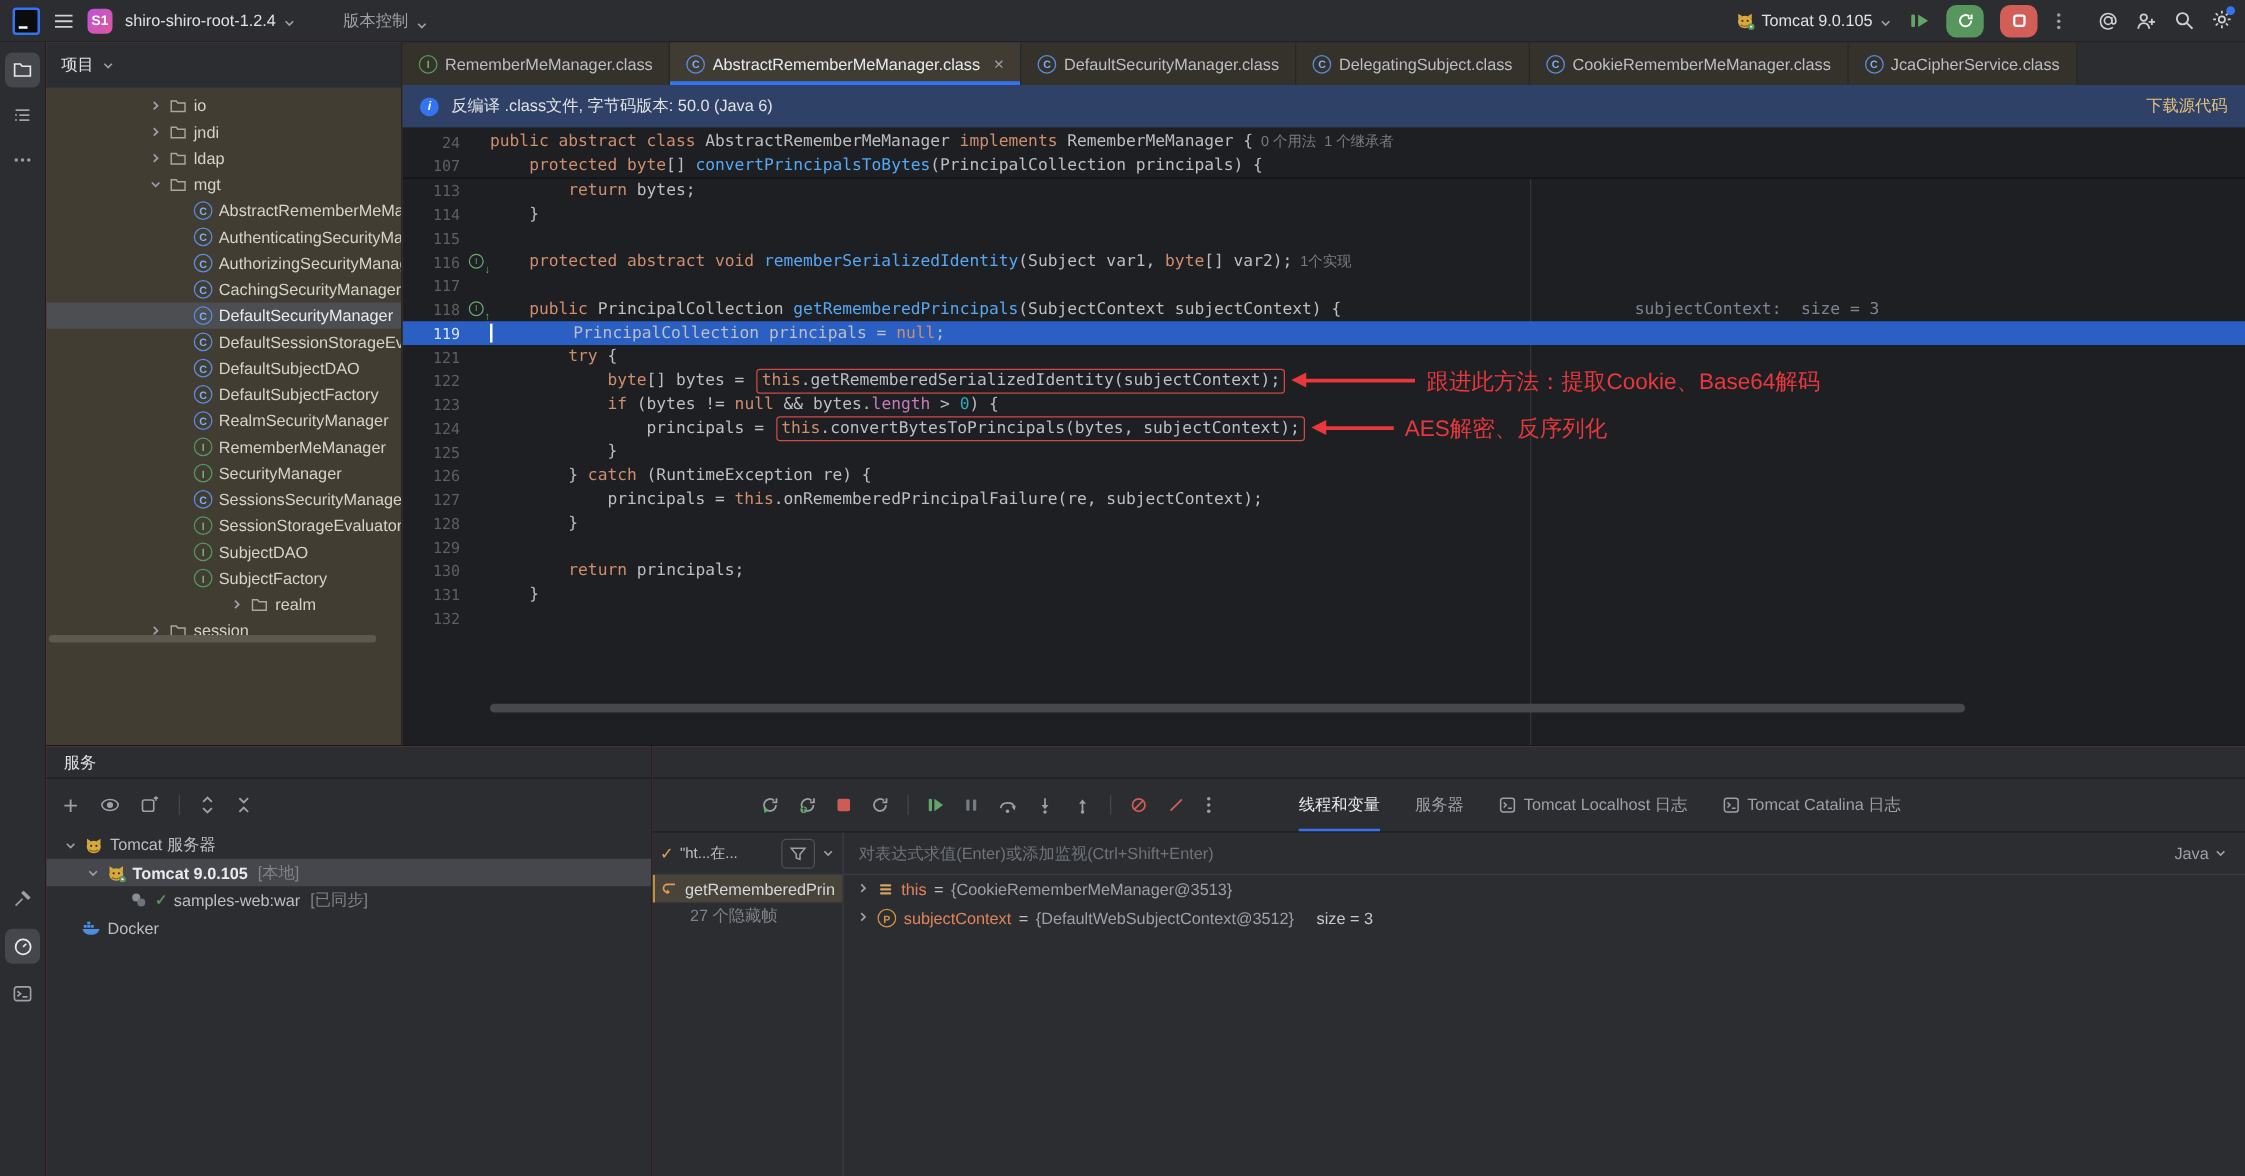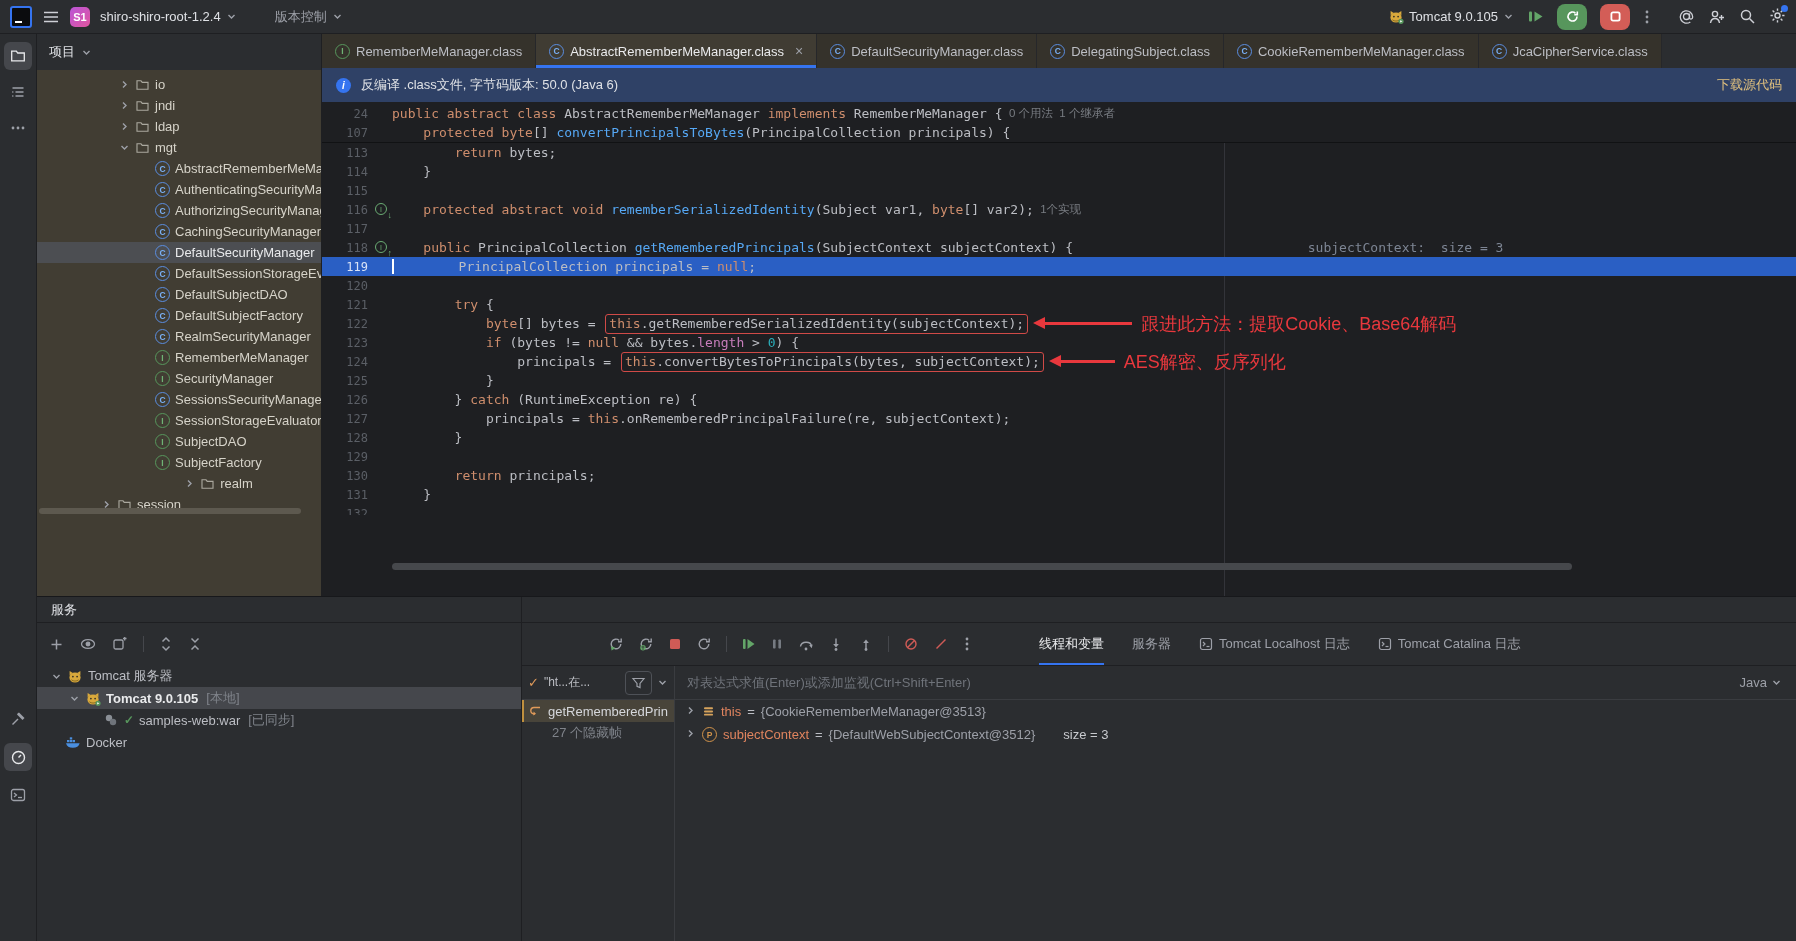--- a/index.html
+++ b/index.html
@@ -3,21 +3,21 @@
 <meta charset="utf-8">
 <style>
 html,body{margin:0;padding:0;background:#1e1f22;overflow:hidden}
 .app{width:1796px;height:941px;display:flex;flex-direction:column;font-family:"Liberation Sans",sans-serif;font-size:13px;color:#dfe1e5;background:#ef4444}
 .ic{display:inline-flex;align-items:center;justify-content:center;flex:none;color:#9da0a8}
 
 .topbar{height:33px;background:#2b2d30;display:flex;align-items:center;padding:0 10px;gap:10px;border-bottom:1px solid #1e1f22;flex:none}
 .logo{width:18px;height:18px;border-radius:3px;background:#0b0c0e;border:2px solid #3574f0;position:relative}
 .logo::after{content:"";position:absolute;left:3px;bottom:3px;width:7px;height:2px;background:#fff}
 .badge{width:20px;height:20px;border-radius:5px;background:linear-gradient(135deg,#bb56d8,#e0559e);font-weight:bold;font-size:11px;color:#fff;display:flex;align-items:center;justify-content:center}
-.tb-item{display:inline-flex;align-items:center;gap:5px;color:#dfe1e5}
+.tb-item{display:inline-flex;align-items:flex-end;gap:5px;color:#dfe1e5}
 .tb-item.dim{color:#9da0a8}
 .tb-right{margin-left:auto;display:flex;align-items:center;gap:13px}
 .btn-green{width:30px;height:26px;border-radius:8px;background:#57965c;display:flex;align-items:center;justify-content:center}
 .btn-red{width:30px;height:26px;border-radius:8px;background:#d35d57;display:flex;align-items:center;justify-content:center}
 .gearwrap{position:relative}
 .gearwrap .dot{position:absolute;top:-2px;right:-2px;width:7px;height:7px;border-radius:50%;background:#3574f0}
 
 .bodyrow{flex:1;display:flex;min-height:0}
 .rail{width:36px;background:#2b2d30;border-right:1px solid #1e1f22;display:flex;flex-direction:column;align-items:center;padding-top:8px;gap:8px;flex:none}
 .rail .spacer{flex:1}
@@ -95,21 +95,21 @@
 .fhead .chk{color:#e09a5a;font-size:13px;flex:none}
 .fhead .flbl{color:#bcbec4;font-size:12px;overflow:hidden;white-space:nowrap;flex:1}
 .fbtn{width:25px;height:22px;border:1px solid #4e5157;border-radius:4px;display:flex;align-items:center;justify-content:center;flex:none}
 .frow{height:22px;display:flex;align-items:center;gap:6px;padding-left:6px;white-space:nowrap;color:#d5d7db}
 .frow.sel{background:#48443a;border-left:2px solid #c0903e;padding-left:4px}
 .fhidden{color:#7f838a;padding-left:30px;height:22px;display:flex;align-items:center}
 .vars{flex:1;display:flex;flex-direction:column;min-width:0}
 .watch{height:33px;border-bottom:1px solid #3a3c40;display:flex;align-items:center;padding:0 12px;color:#6f737a;gap:8px;flex:none}
 .watch .lang{margin-left:auto;color:#9da0a8;display:flex;gap:4px;align-items:center;padding-right:2px}
 .vrow{height:23px;display:flex;align-items:center;gap:6px;padding-left:10px;white-space:nowrap}
-.vname{color:#e0845e}.veq{color:#bcbec4}.vval{color:#9da0a8}.vext{color:#c8cace;margin-left:22px}
+.vname{color:#e0845e}.veq{color:#bcbec4}.vval{color:#9da0a8}.vext{color:#c8cace;margin-left:12px}
 .vchev{color:#9da0a8}
 </style>
 </head>
 <body>
 
 <div class="app">
 
   <div class="topbar">
     <span class="logo"></span>
     <span class="ic" id="hamb">
@@ -406,21 +406,21 @@
                     <path d="M4 2.5l3 3-3 3"></path>
                   </svg>
                 </span>
                 <span class="ic">
                   <svg width="15" height="14" viewBox="0 0 16 16" fill="none" stroke="#aaa89e" stroke-width="1.3">
                     <path d="M1.7 3.2h4.6l1.4 1.8h6.6v7.8H1.7z"></path>
                   </svg>
                 </span>
                 <span class="lbl">realm</span>
               </div>
-              <div class="trow" style="padding-left: 64px; text-align: right;">
+              <div class="trow" style="padding-left: 82px; text-align: right;">
                 <span class="ic">
                   <svg width="11" height="11" viewBox="0 0 11 11" fill="none" stroke="currentColor" stroke-width="1.4">
                     <path d="M4 2.5l3 3-3 3"></path>
                   </svg>
                 </span>
                 <span class="ic">
                   <svg width="15" height="14" viewBox="0 0 16 16" fill="none" stroke="#aaa89e" stroke-width="1.3">
                     <path d="M1.7 3.2h4.6l1.4 1.8h6.6v7.8H1.7z"></path>
                   </svg>
                 </span>
@@ -515,25 +515,20 @@
                       <span class="gc">I</span>
                       <span class="ga">↑</span>
                     </span>
                   </span>
                   <span class="ct"><span class="tk-d">    </span><span class="tk-kw">public </span><span class="tk-d">PrincipalCollection </span><span class="tk-m">getRememberedPrincipals</span><span class="tk-d">(SubjectContext subjectContext) {</span><span class="tk-i">                              subjectContext:  size = 3</span></span>
                 </div>
                 <div class="cl hl">
                   <span class="ln">119</span>
                   <span class="gut"></span>
                   <span class="ct"><span class="caret"></span><span class="tk-d">        PrincipalCollection principals = </span><span class="tk-kw">null</span><span class="tk-d">;</span></span>
-                </div>
-                <div class="cl">
-                  <span class="ln">120</span>
-                  <span class="gut"></span>
-                  <span class="ct"></span>
                 </div>
                 <div class="cl">
                   <span class="ln">121</span>
                   <span class="gut"></span>
                   <span class="ct"><span class="tk-d">        </span><span class="tk-kw">try </span><span class="tk-d">{</span></span>
                 </div>
                 <div class="cl">
                   <span class="ln">122</span>
                   <span class="gut"></span>
                   <span class="ct"><span class="tk-d">            </span><span class="tk-kw">byte</span><span class="tk-d">[] bytes = </span><span class="box"><span class="tk-kw">this</span><span class="tk-d">.getRememberedSerializedIdentity(subjectContext);</span></span><span class="arr" style="width: 88px;"></span><span class="redlbl">跟进此方法：提取Cookie、Base64解码</span></span>

